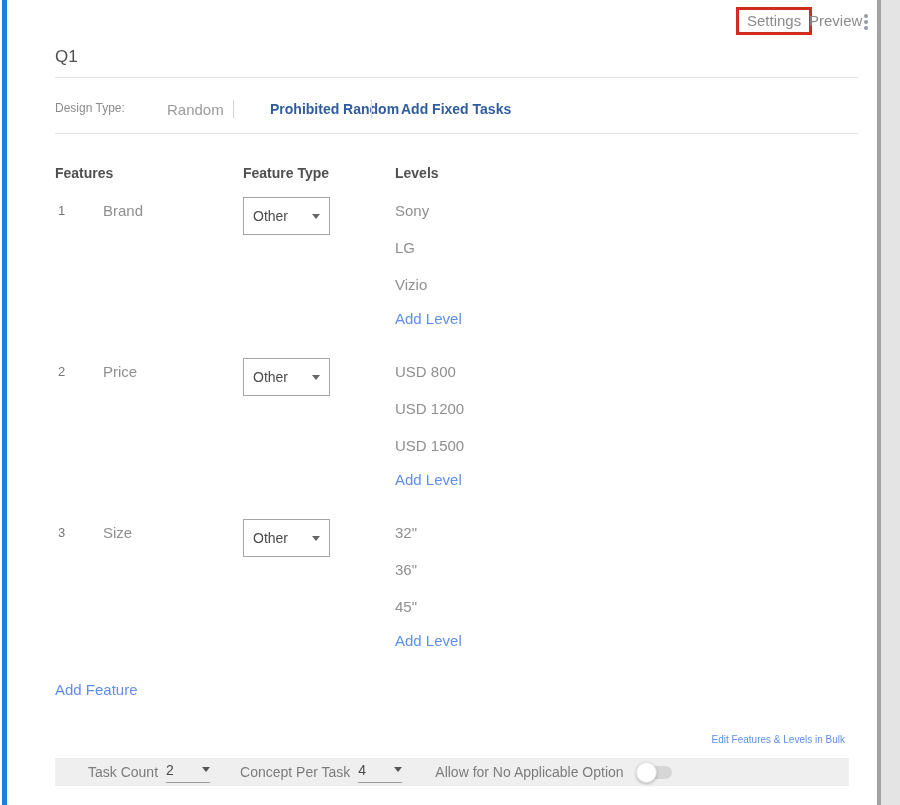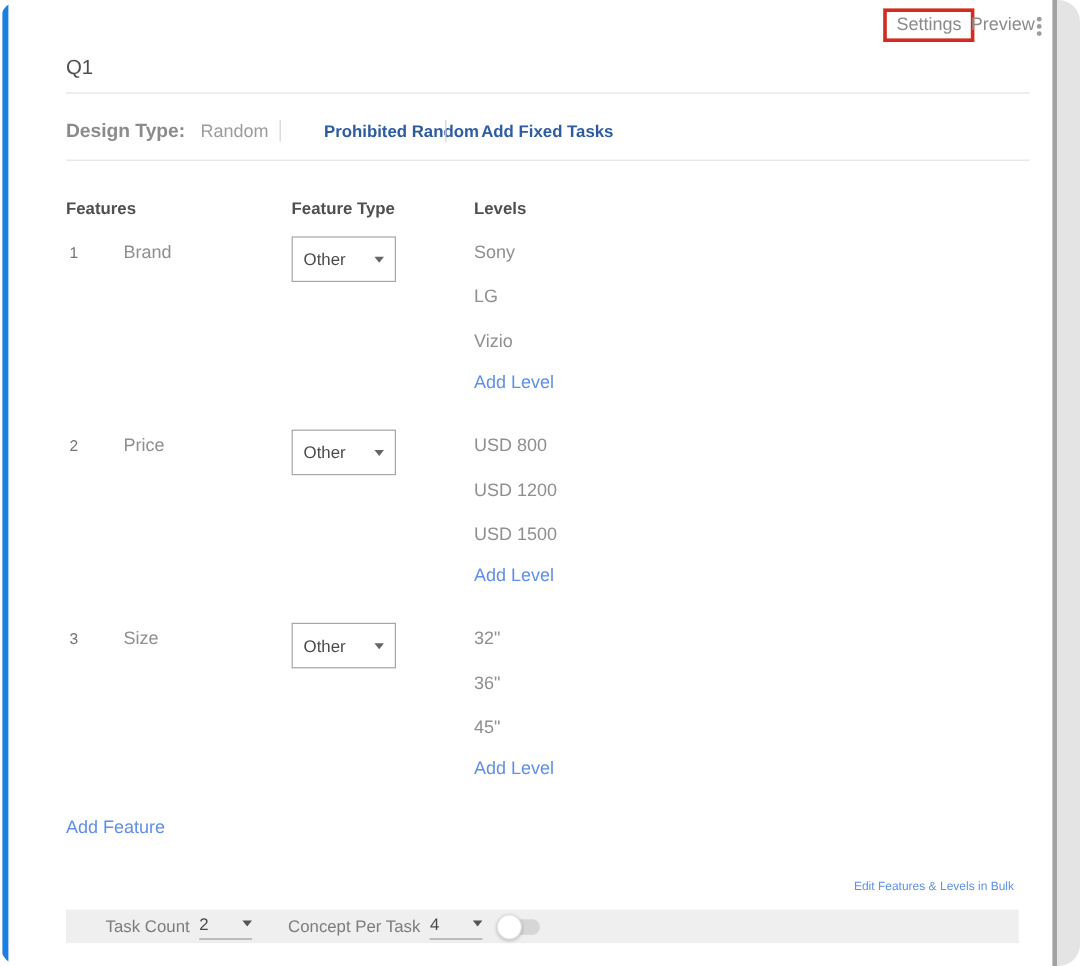--- a/index.html
+++ b/index.html
@@ -1,36 +1,36 @@
 <!DOCTYPE html>
 <html><head>
 <meta charset="utf-8">
 <style>
   * { margin:0; padding:0; box-sizing:border-box; }
   body { font-family:"Liberation Sans", sans-serif; background:#fff; }
-  .page { position:relative; width:900px; height:805px; background:#fff; overflow:hidden;border-radius:18px; }
+  .page { position:relative; width:900px; height:805px; background:#fff; overflow:hidden; }
 
   .left-stripe { position:absolute; left:2px; top:0; width:5px; height:805px; background:#1b7ee2; }
   .scroll-line  { position:absolute; left:877px; top:0; width:4px; height:805px; background:#a2a2a2; }
   .scroll-track { position:absolute; left:881px; top:0; width:19px; height:805px; background:#e4e4e4; }
 
   
   .settings-box { position:absolute; left:736px; top:7px; border:3px solid #d22b20; padding:2px 8px 3px;
                   color:#8b8b8b; font-size:15px; cursor:pointer; background:#fff; }
   .preview-btn  { position:absolute; left:809px; top:12px; color:#8b8b8b; font-size:15px; cursor:pointer; }
   .kebab { position:absolute; left:860px; top:11px; width:12px; height:22px; cursor:pointer;
            display:flex; flex-direction:column; align-items:center; justify-content:center; gap:2px; }
   .kebab i { width:4px; height:4px; border-radius:50%; background:#979da3; }
 
   .q-title { position:absolute; left:55px; top:47px; font-size:17px; color:#4f4f4f; }
   .hr { position:absolute; left:55px; width:803px; height:1px; background:#e3e3e3; }
   .hr1 { top:77px; } .hr2 { top:133px; }
 
   
-  .design-label { position:absolute; left:55px;  top:101px; font-size:16px; color:#8b8b8b;font-weight:bold; }
+  .design-label { position:absolute; left:55px;  top:101px; font-size:12px; color:#8b8b8b; }
   .design-random{ position:absolute; left:167px; top:101px; font-size:15px; color:#9b9b9b; cursor:pointer;text-align:center; }
   .vsep { position:absolute; top:100px; width:1px; height:18px; background:#d4d4d4; }
   .vsep1 { left:233px; } .vsep2 { left:371px; }
   .design-link { position:absolute; top:101px; font-size:14px; font-weight:bold; color:#2e5d9f; cursor:pointer; }
   .design-pp { left:270px; } .design-ft { left:401px; }
 
   
   .th { position:absolute; top:165px; font-size:14px; font-weight:bold; color:#4f4f4f; }
   .th-features { left:55px; } .th-type { left:243px; } .th-levels { left:395px; }
 
@@ -152,20 +152,21 @@
     <span class="f-label">Task Count</span>
     <span class="f-select">
       <span class="f-val">2</span>
       <span class="f-arrow"></span>
     </span>
     <span class="f-label gap-a">Concept Per Task</span>
     <span class="f-select">
       <span class="f-val">4</span>
       <span class="f-arrow"></span>
     </span>
+    <span class="f-label gap-b">Allow for No Applicable Option</span>
     <span class="toggle">
       <span class="knob"></span>
     </span>
   </div>
 
   <div class="scroll-line"></div>
   <div class="scroll-track"></div>
 
 </div>
 

